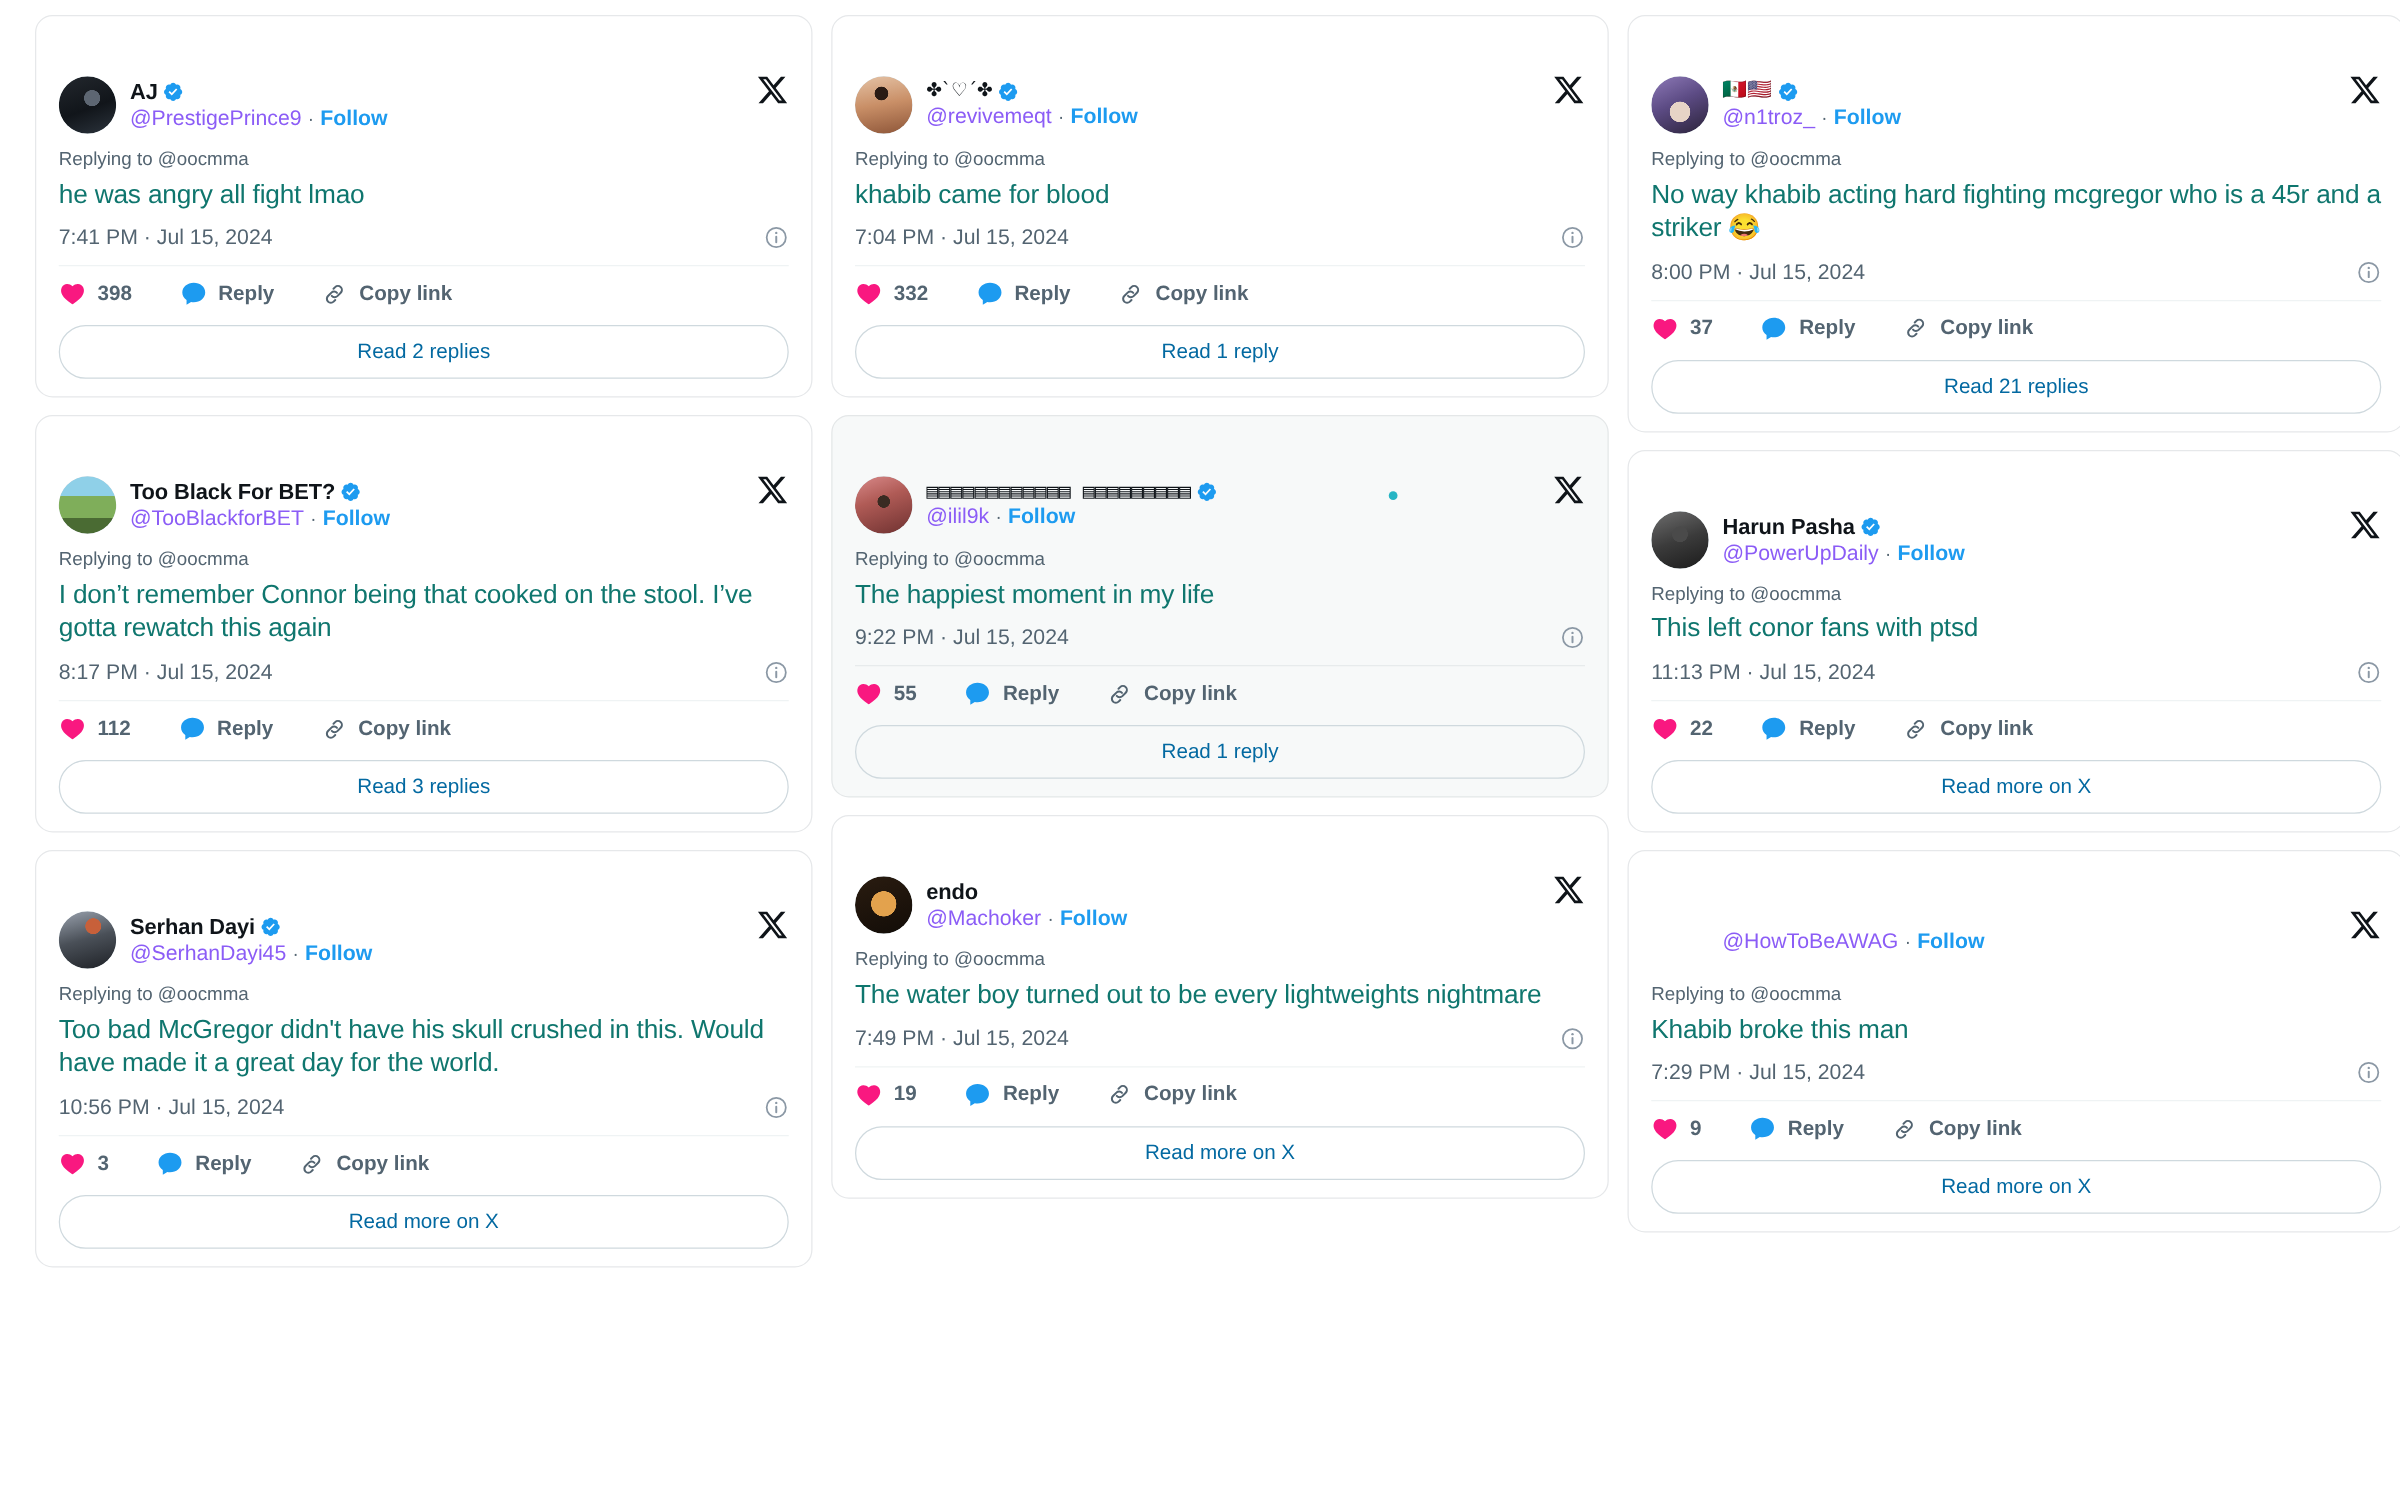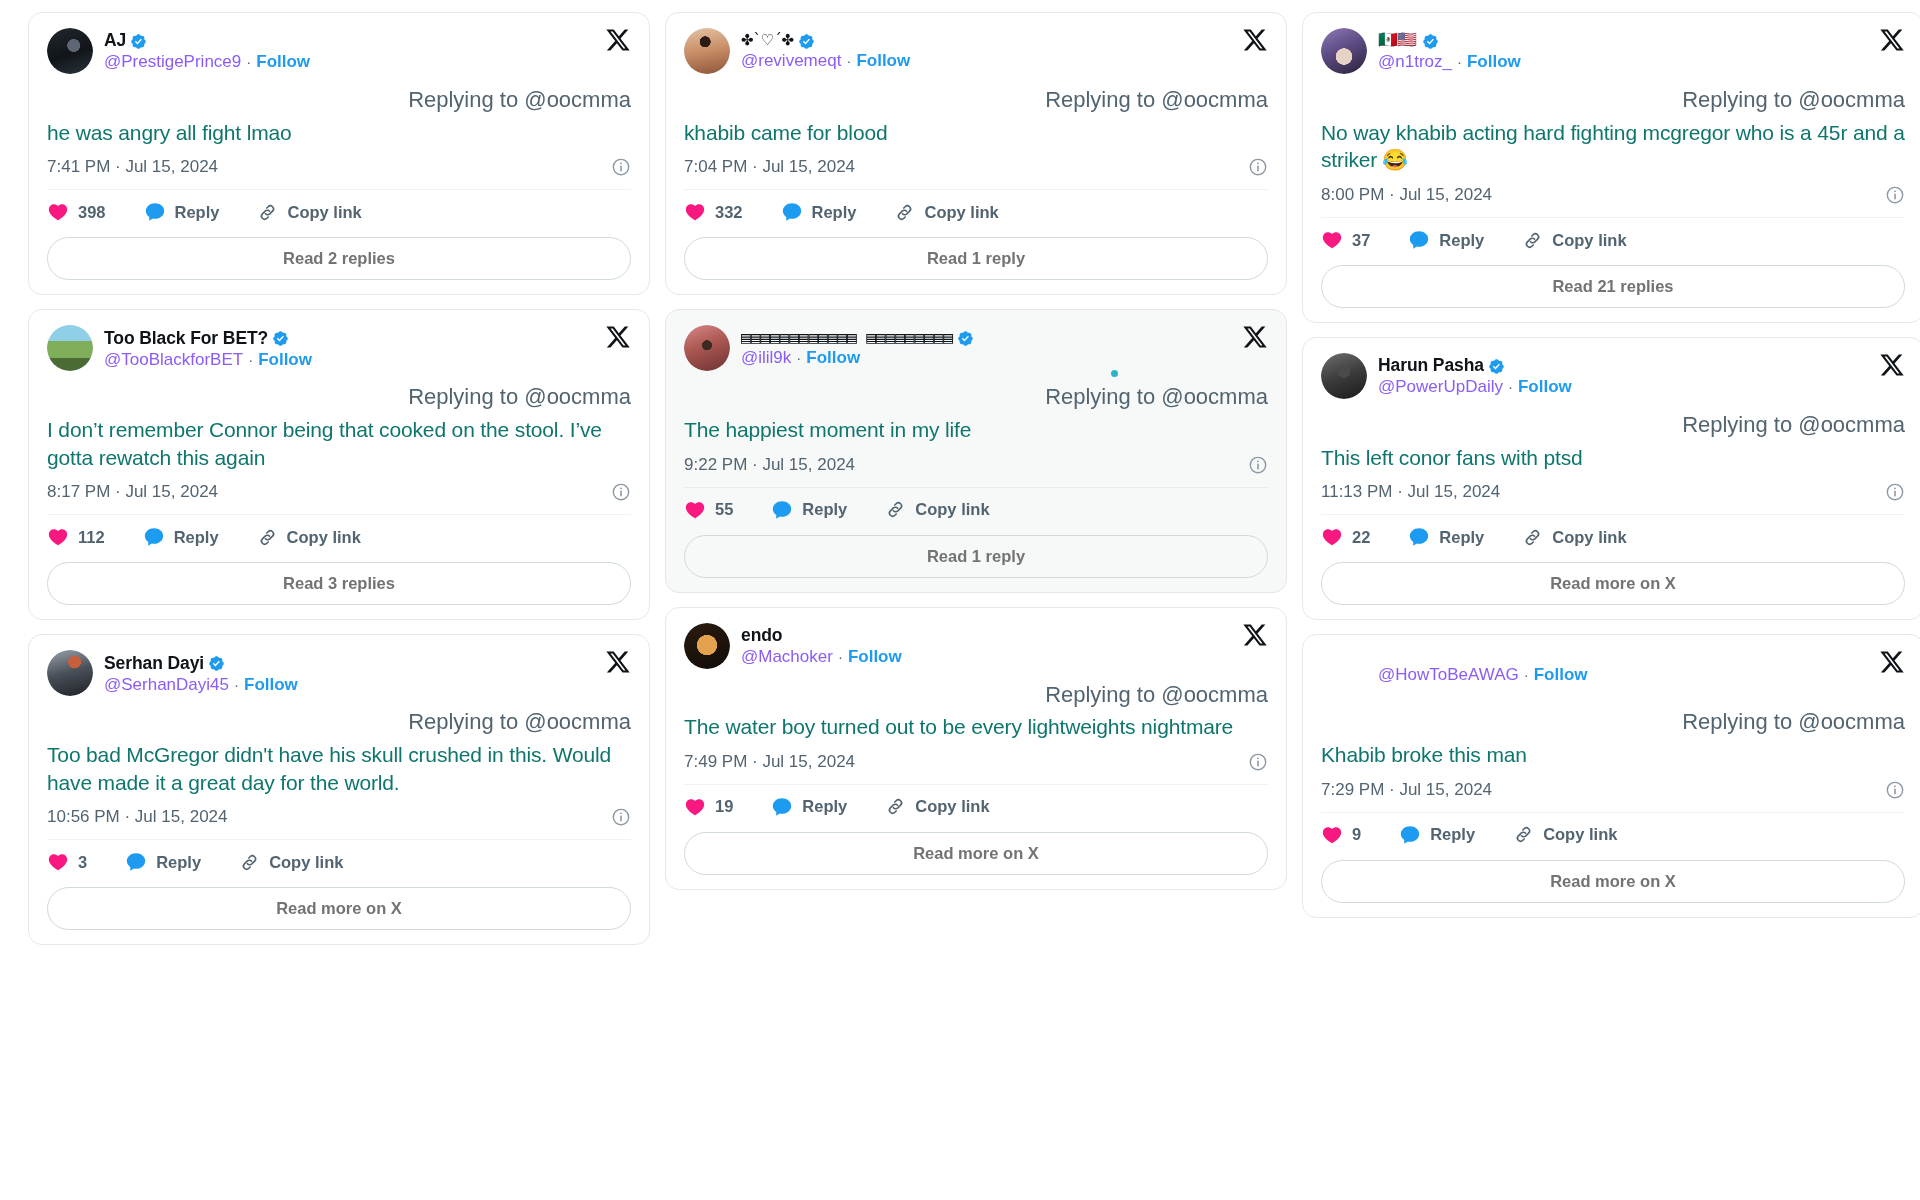--- a/index.html
+++ b/index.html
@@ -49,24 +49,25 @@
     box-sizing: border-box;
     width: 100%;
   }
   .tweet-card.tinted {
     background: #f7f9f9;
     border-color: #e4e7e8;
   }
 
   .card-head {
     display: flex;
-    align-items: center;
+    align-items: flex-end;
     gap: 11px;
     position: relative;
     min-height: 48px;
+    margin-top: 32px;
   }
   .avatar {
     width: 46px;
     height: 46px;
     border-radius: 50%;
     flex: 0 0 46px;
     background: #cfd9de;
     overflow: hidden;
     position: relative;
   }
@@ -175,25 +176,24 @@
     position: absolute;
     top: 0px;
     right: 0px;
     width: 26px;
     height: 26px;
     cursor: pointer;
   }
   .x-logo svg { display: block; width: 26px; height: 26px; }
 
   .replying-to {
-    font-size: 22px;
+    font-size: 15px;
     color: #536471;
     margin: 11px 0 2px 0;
     line-height: 1.3;
-    text-align: right;
   }
 
   .tweet-text {
     font-size: 21px;
     color: #0f766e;
     line-height: 1.32;
     margin: 4px 0 0 0;
     word-wrap: break-word;
     letter-spacing: -0.15px;
   }
@@ -252,23 +252,23 @@
   .link-icon svg { display: block; width: 21px; height: 21px; }
 
   .read-btn {
     display: block;
     width: 100%;
     margin-top: 12px;
     padding: 11px 0;
     border: 1px solid #cfd9de;
     border-radius: 999px;
     background: transparent;
-    color: #737373;
+    color: #0369a1;
     font-size: 16.5px;
-    font-weight: 700;
+    font-weight: 400;
     font-family: "Liberation Sans", sans-serif;
     text-align: center;
     cursor: pointer;
     box-sizing: border-box;
   }
 
   .teal-dot {
     position: absolute;
     width: 7px;
     height: 7px;

